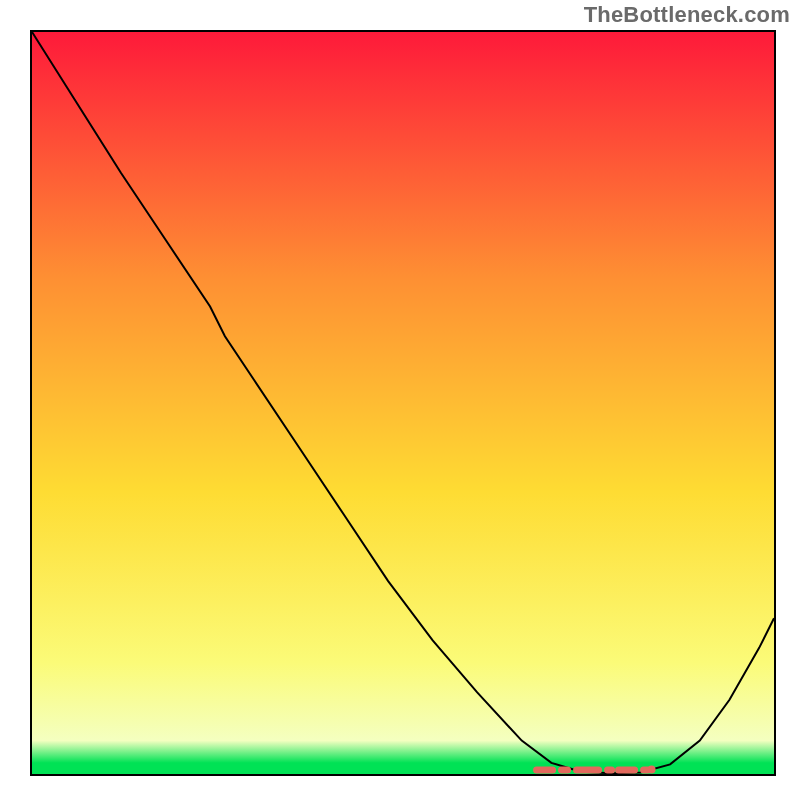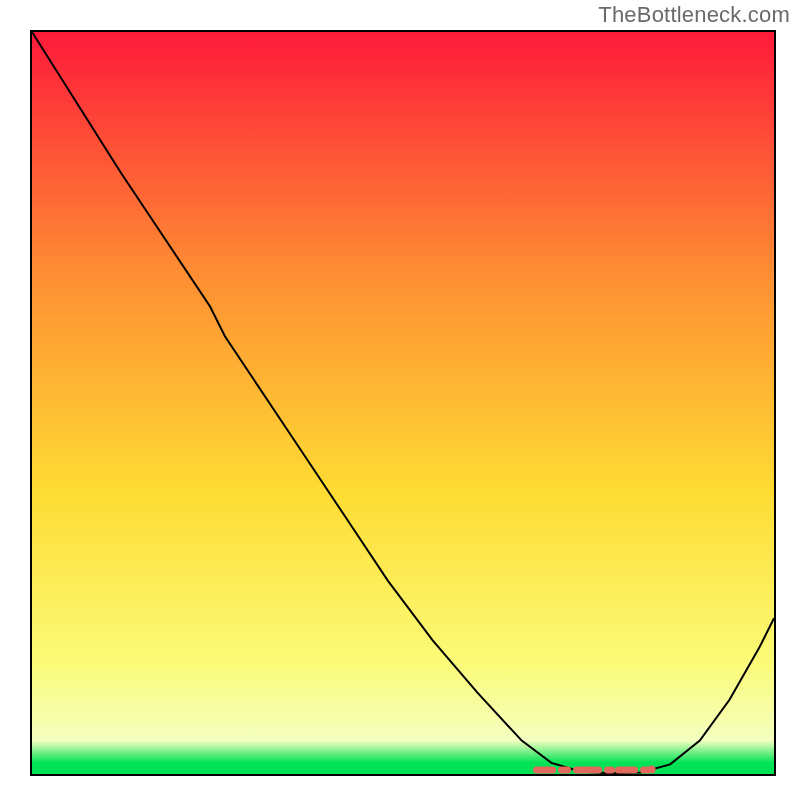--- a/index.html
+++ b/index.html
@@ -14,21 +14,21 @@
   .stage {
     position: relative;
     width: 800px;
     height: 800px;
   }
   .watermark {
     position: absolute;
     top: 2px;
     right: 10px;
     font-size: 22px;
-    font-weight: normal;
+    font-weight: bold;
     color: #6a6a6a;
     letter-spacing: 0.2px;
     z-index: 10;
   }
   .plot-wrap {
     position: absolute;
     left: 30px;
     top: 30px;
     width: 742px;
     height: 742px;

